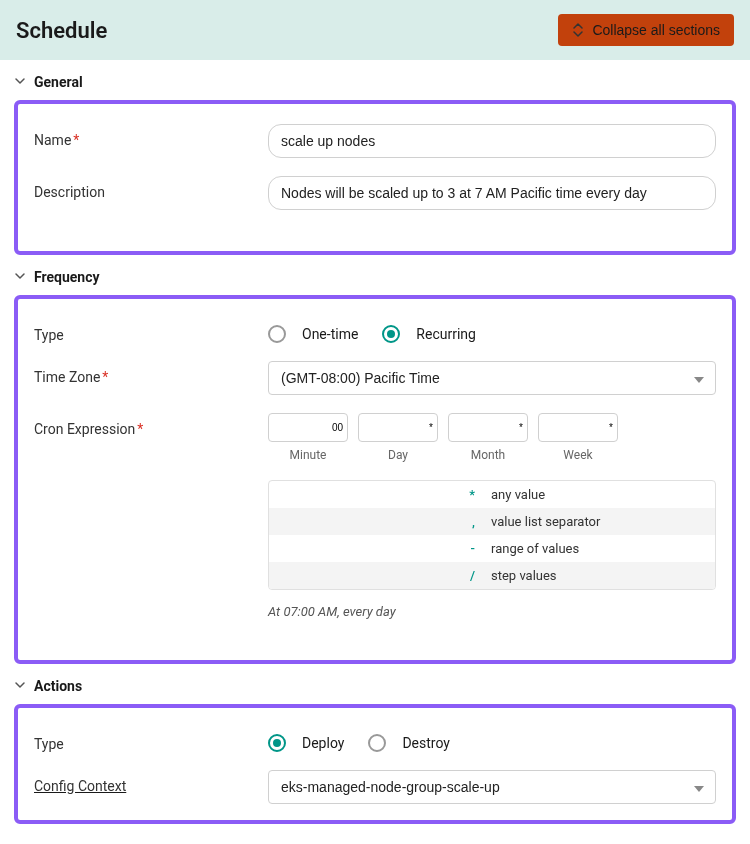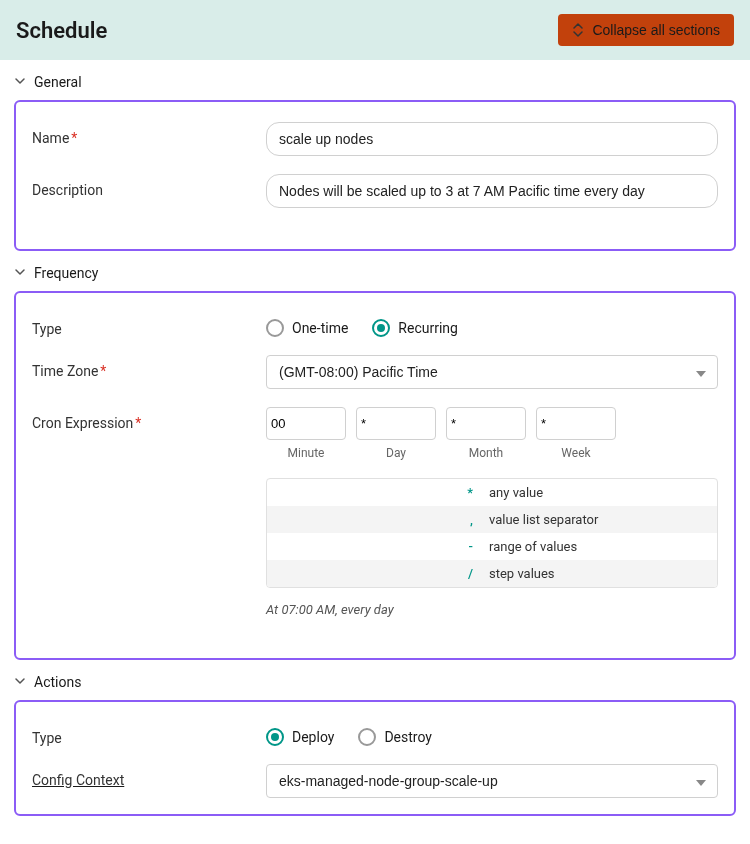--- a/index.html
+++ b/index.html
@@ -48,25 +48,25 @@
       align-items: center;
       gap: 8px;
       padding: 14px 0 10px 0;
       cursor: pointer;
     }
     .section-header .chev {
       font-size: 12px;
       color: #555;
     }
     .section-header .label {
-      font-weight: 400;
+      font-weight: 700;
       font-size: 14px;
     }
     .section-body {
-      border: 2px solid #8b5cf6;
+      border: 4px solid #8b5cf6;
       border-radius: 6px;
       padding: 20px 16px 24px 16px;
     }
     .form-row {
       display: flex;
       align-items: flex-start;
       margin-bottom: 18px;
     }
     .form-row:last-child { margin-bottom: 17px; }
     .form-label {
@@ -90,21 +90,21 @@
     }
     .radio-group {
       display: flex;
       gap: 24px;
       align-items: center;
       padding-top: 6px;
     }
     .radio-item {
       display: inline-flex;
       align-items: center;
-      gap: 8px;
+      gap: 16px;
       cursor: pointer;
     }
     .radio-circle {
       width: 18px; height: 18px;
       border: 2px solid #999;
       border-radius: 50%;
       display: inline-flex;
       align-items: center;
       justify-content: center;
       background: #fff;
@@ -148,22 +148,22 @@
       display: flex;
       flex-direction: column;
       align-items: center;
       gap: 6px;
     }
     .cron-input {
       width: 80px;
       padding: 8px 4px;
       border: 1px solid #d0d0d0;
       border-radius: 4px;
-      font-size: 13px;
-      text-align: left;
+      font-size: 10px;
+      text-align: right;
       background: #fff;
     }
     .cron-cell.wide .cron-input { width: 80px; }
     .cron-sub {
       font-size: 12px;
       color: #666;
     }
     .legend {
       margin-top: 18px;
       border: 1px solid #e0e0e0;

